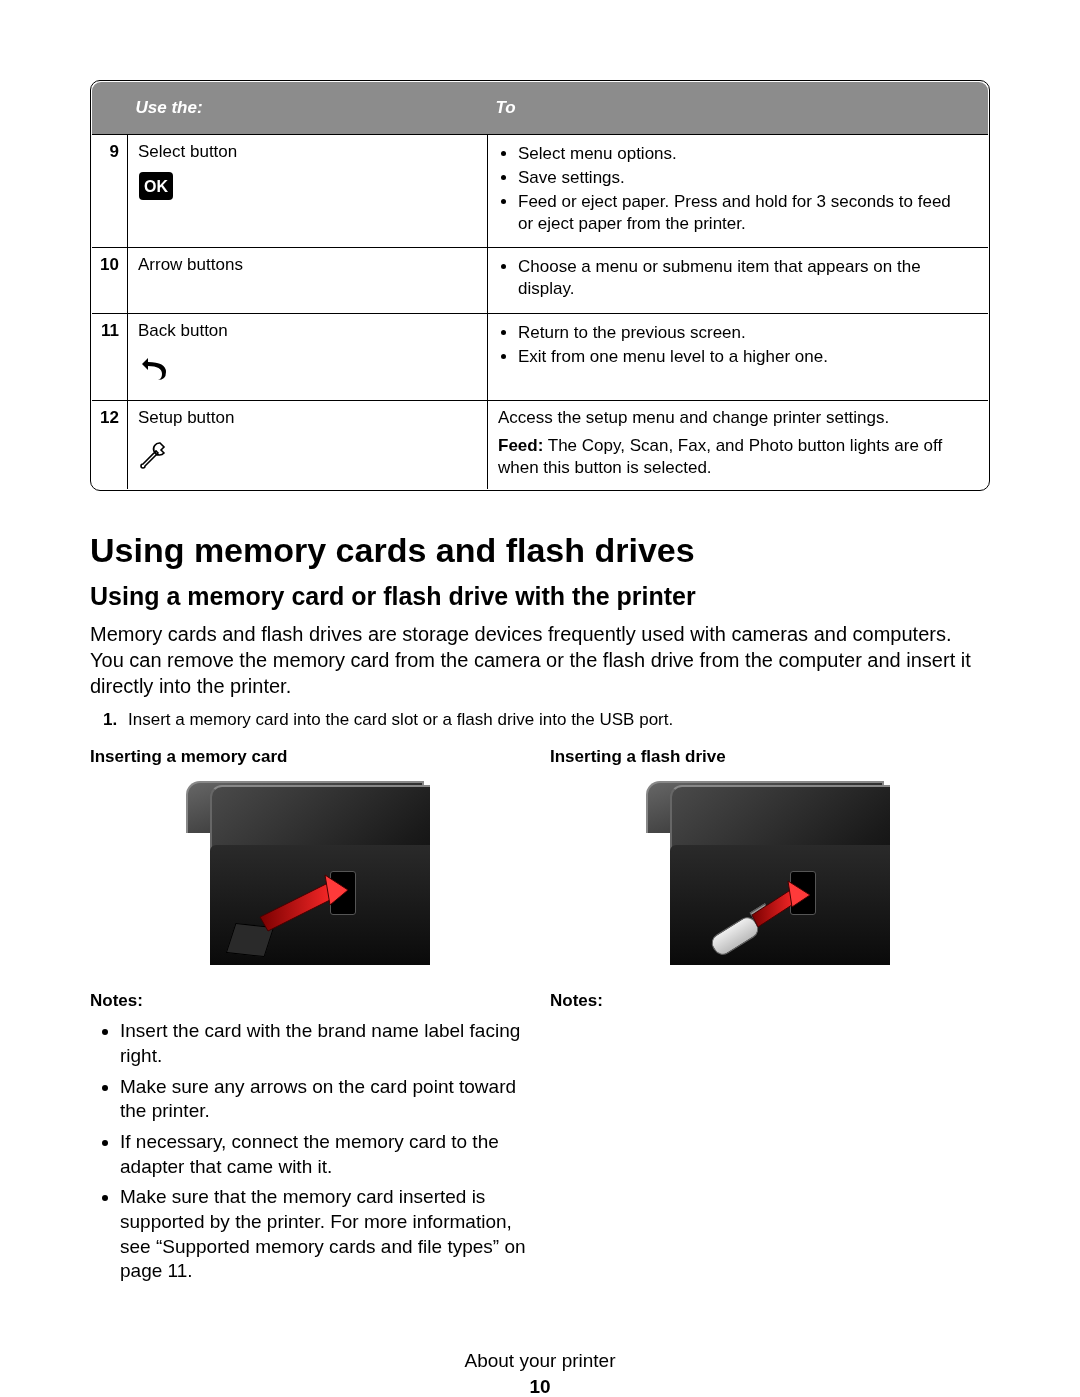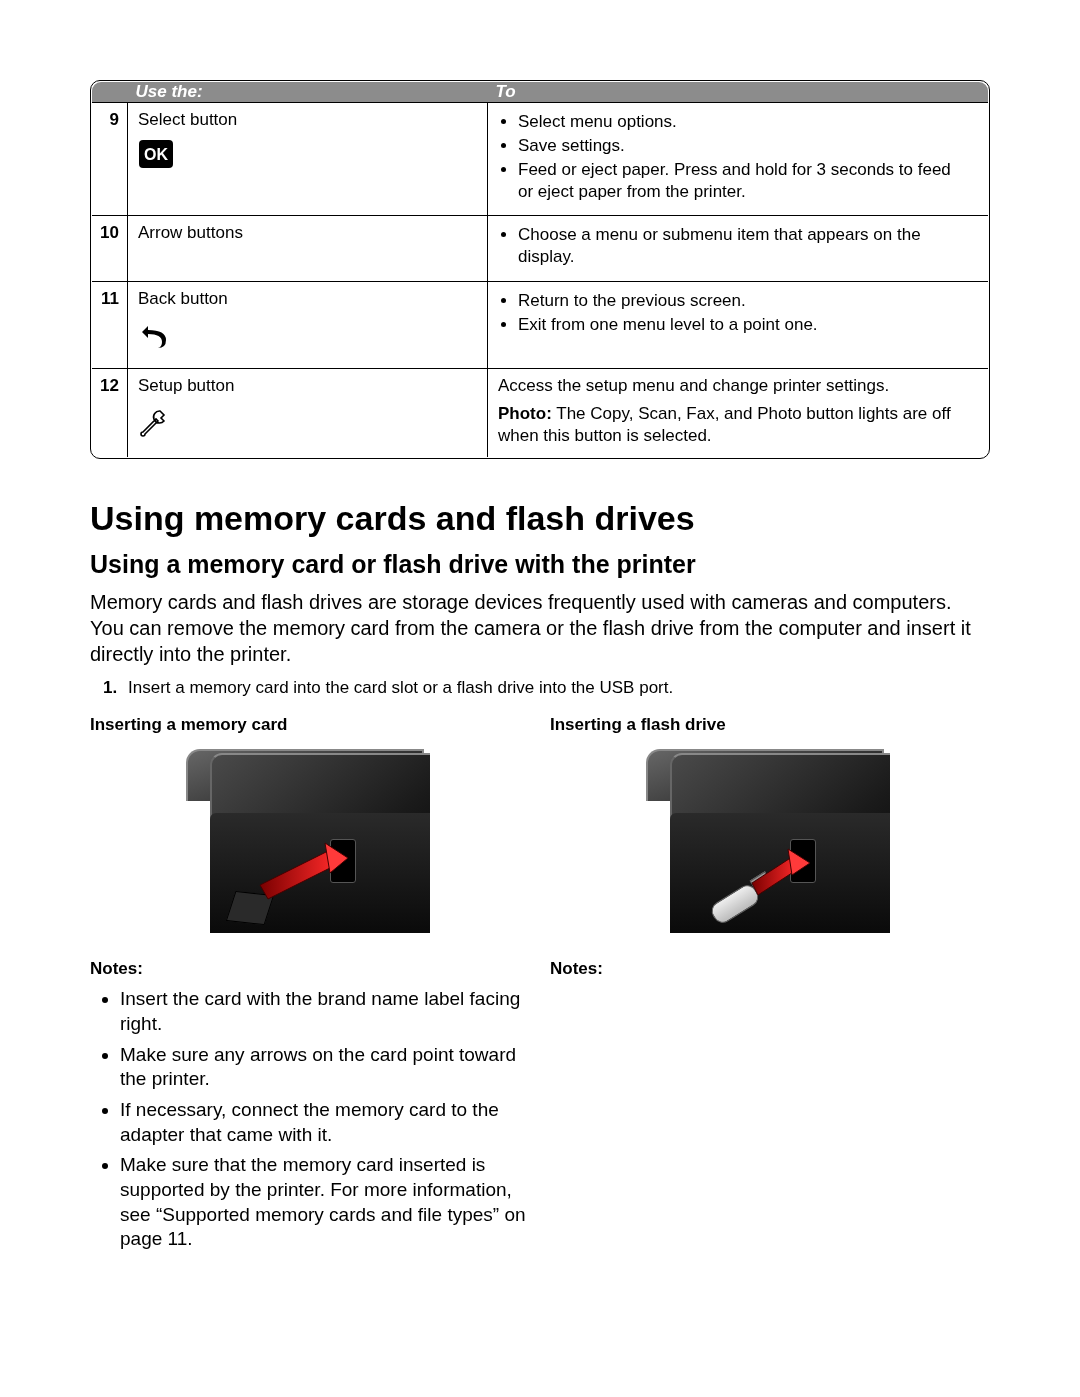--- a/index.html
+++ b/index.html
@@ -25,21 +25,21 @@
     border: 1px solid #000;
     border-radius: 10px;
     overflow: hidden;
   }
   table.controls th {
     background: #8c8c8c;
     color: #fff;
     font-weight: bold;
     font-style: italic;
     text-align: left;
-    padding: 0 8px;
+    padding: 16px 8px;
     font-size: 17px;
     border-bottom: 1px solid #000;
   }
   table.controls td {
     vertical-align: top;
     padding: 6px 18px 10px 10px;
     border-top: 1px solid #000;
     font-size: 17px;
     line-height: 1.3;
   }
@@ -255,39 +255,39 @@
           <span>Back button</span>
           <div class="icon-box">
             <svg width="34" height="34" viewBox="0 0 34 34">
               <path d="M 10 8 L 4 14 L 10 20 L 10 16 Q 24 16 24 24 Q 24 29 20 30 L 20 30 Q 28 30 28 22 Q 28 12 10 12 Z" fill="#000"></path>
             </svg>
           </div>
         </td>
         <td>
           <ul class="bul">
             <li>Return to the previous screen.</li>
-            <li>Exit from one menu level to a point one.</li>
+            <li>Exit from one menu level to a higher one.</li>
           </ul>
         </td>
       </tr>
 
       <tr>
         <td class="num">12</td>
         <td class="use">
           <span>Setup button</span>
           <div class="icon-box">
             <svg width="34" height="34" viewBox="0 0 34 34">
               <path d="M 22 6 a 6 6 0 1 0 4 10 l -3 -3 l 3 -3 l -4 -4 z M 20 16 L 7 29 a 2 2 0 1 1 -2 -2 L 18 14 z" fill="none" stroke="#000" stroke-width="1.6"></path>
             </svg>
           </div>
         </td>
         <td>
           <div>Access the setup menu and change printer settings.</div>
           <div style="margin-top:6px">
-            <b>Photo:</b><span> The Copy, Scan, Fax, and Photo button lights are off when this button is selected.</span>
+            <b>Feed:</b><span> The Copy, Scan, Fax, and Photo button lights are off when this button is selected.</span>
           </div>
         </td>
       </tr>
     </tbody>
   </table>
   </div>
 
   <h1 class="section">Using memory cards and flash drives</h1>
   <h2 class="subsection">Using a memory card or flash drive with the printer</h2>
   <p class="body">Memory cards and flash drives are storage devices frequently used with cameras and computers. You can remove the memory card from the camera or the flash drive from the computer and insert it directly into the printer.</p>
@@ -347,14 +347,18 @@
           </defs>
           <polygon points="112,140 152,114 158,126 118,152" fill="url(#redg2)" stroke="#400" stroke-width="1"></polygon>
           <polygon points="148,106 170,120 152,132" fill="#ff3a3a" stroke="#400" stroke-width="1"></polygon>
         </svg>
       </div>
 
       <div class="notes-head">Notes:</div>
     </div>
   </div>
 
+  <div class="footer">
+    <div>About your printer</div>
+    <div class="pagenum">10</div>
+  </div>
 
 </div>
 
 </body></html>

